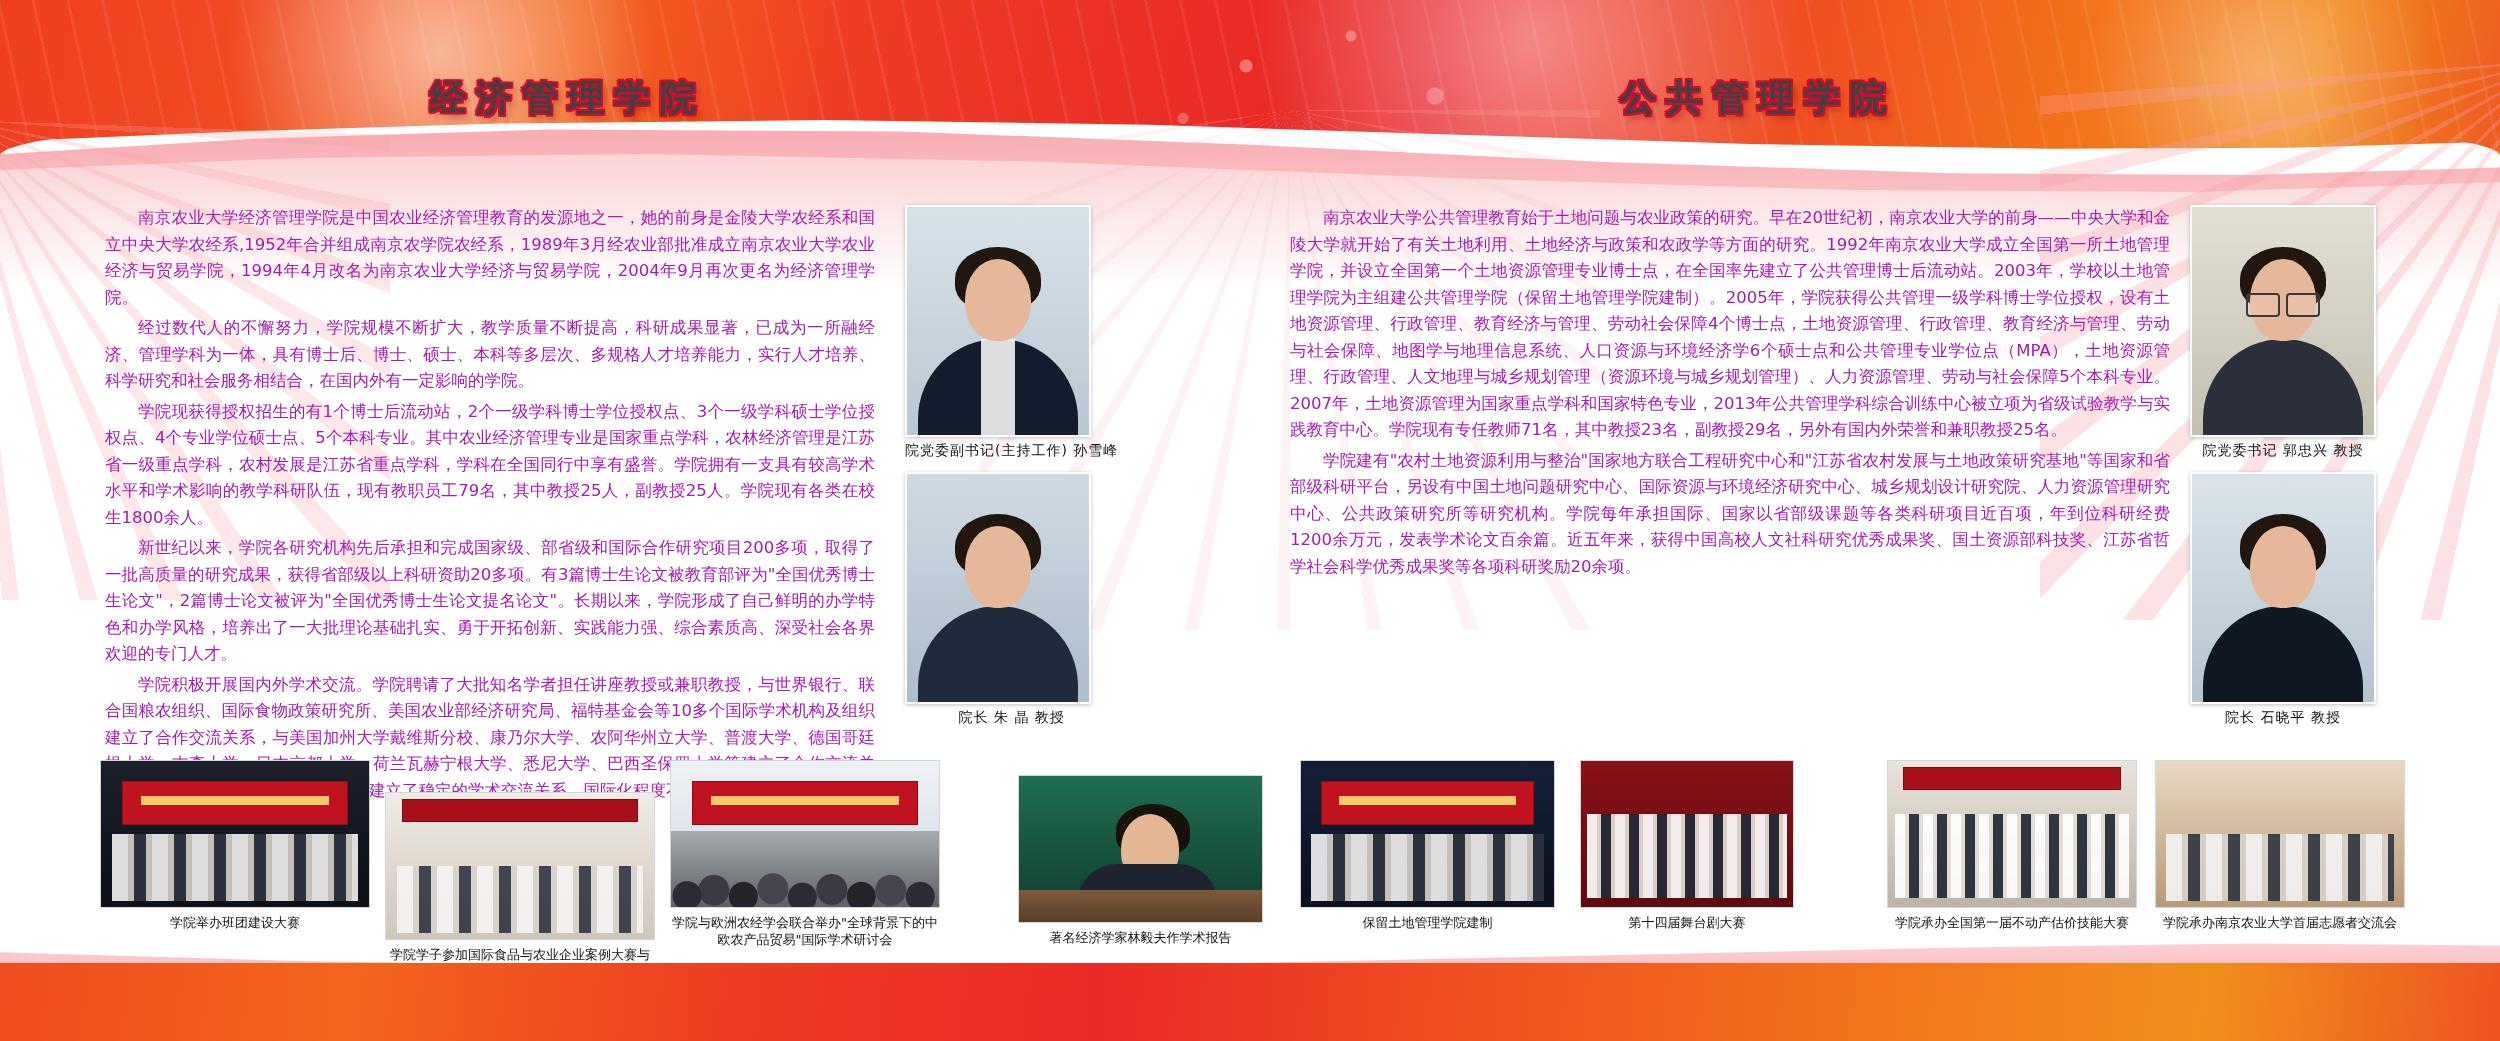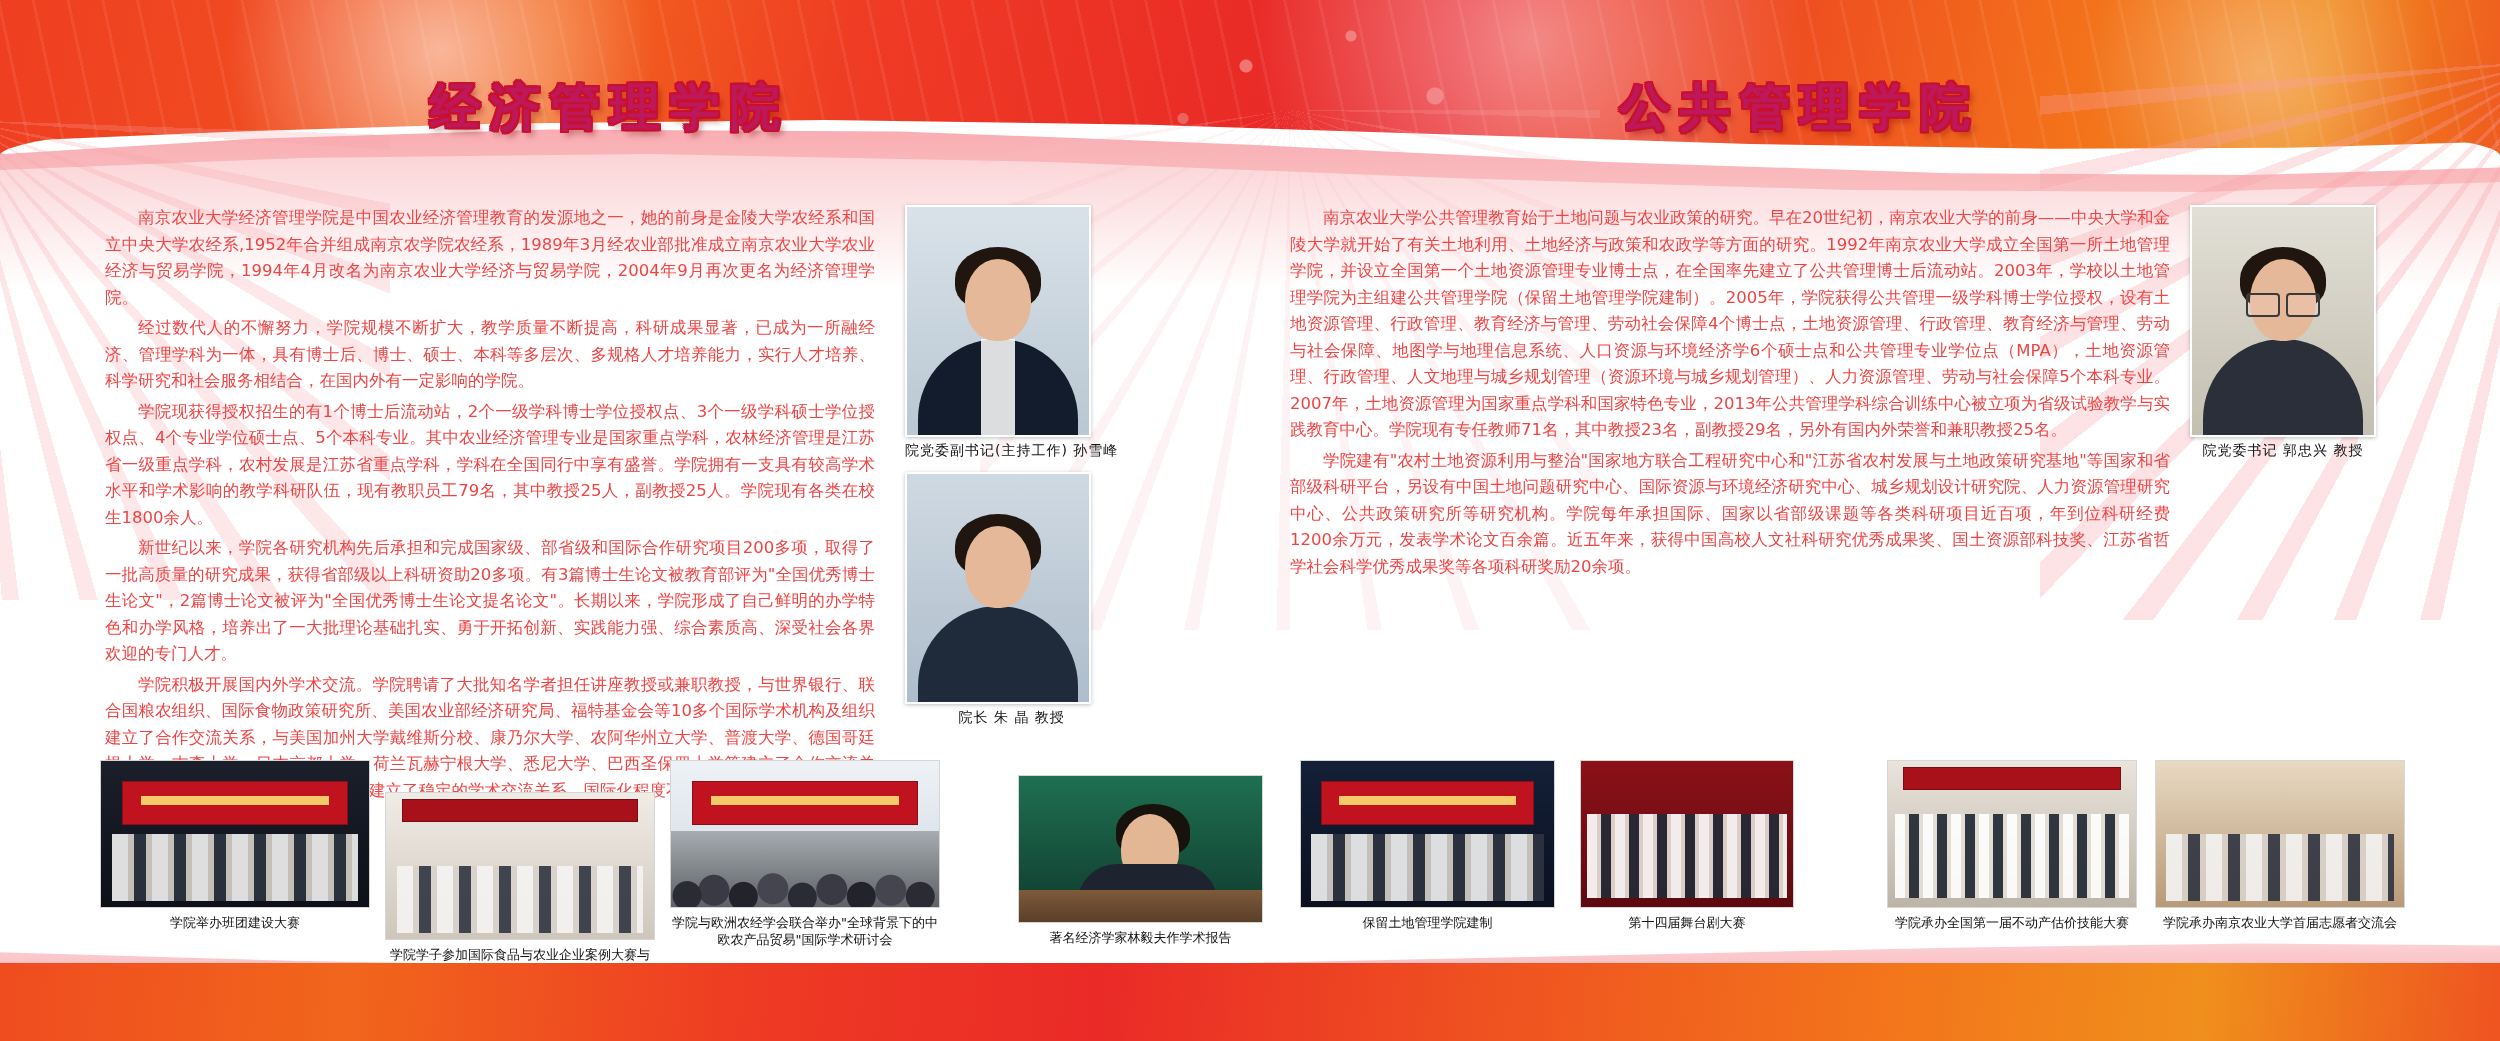--- a/index.html
+++ b/index.html
@@ -101,23 +101,23 @@
     background: linear-gradient(0deg,#f8aab0 0%, #fcd6d8 45%, #ffffff 100%);
     clip-path: polygon(0 72%, 12% 80%, 28% 86%, 45% 84%, 62% 76%, 78% 68%, 90% 64%, 100% 66%, 100% 100%, 0 100%);
     opacity: .9;
   }
 
   
   .title {
     position: absolute; top: 74px;
     font-family: "DejaVu Sans", "Liberation Sans", sans-serif;
     font-weight: 700;
-    font-size: 50px;
+    font-size: 36px;
     letter-spacing: 10px;
-    color: #be185d;
+    color: #404040;
     text-shadow:
       -2px 0 #c8102e, 2px 0 #c8102e, 0 -2px #c8102e, 0 2px #c8102e,
       -2px -2px #c8102e, 2px 2px #c8102e, -2px 2px #c8102e, 2px -2px #c8102e,
       4px 5px 6px rgba(120,0,0,.45);
     white-space: nowrap;
   }
   .title.left  { left: 430px; }
   .title.right { left: 1620px; }
 
   
@@ -126,21 +126,21 @@
     width: 1085px; height: 530px;
   }
   .col.left  { left: 105px; }
   .col.right { left: 1290px; }
 
   .text-block {
     position: absolute; top: 0; left: 0;
     width: 770px;
     font-size: 16.5px;
     line-height: 26.5px;
-    color: #ef4444;
+    color: #a21caf;
     text-align: justify;
   }
   .col.right .text-block { width: 880px; }
   .text-block p { text-indent: 2em; margin-bottom: 4px; }
 
   
   .portrait-col {
     position: absolute; top: 0;
   }
   .col.left .portrait-col { left: 800px; }
@@ -337,20 +337,31 @@
           <div class="ph p3">
             <div class="bg"></div>
             <div class="body"></div>
             <div class="hair"></div>
             <div class="head"></div>
             <div class="glasses"></div>
           </div>
         </div>
         <div class="cap">院党委书记 郭忠兴 教授</div>
       </div>
+      <div class="portrait">
+        <div class="frame">
+          <div class="ph p4">
+            <div class="bg"></div>
+            <div class="body"></div>
+            <div class="hair"></div>
+            <div class="head"></div>
+          </div>
+        </div>
+        <div class="cap">院长 石晓平 教授</div>
+      </div>
     </div>
   </div>
 
   <div class="strip">
 
     <div class="thumb" style="left:100px; width:270px;">
       <div class="img">
         <div class="scene s1">
           <div class="wall"></div>
           <div class="banner"></div>

